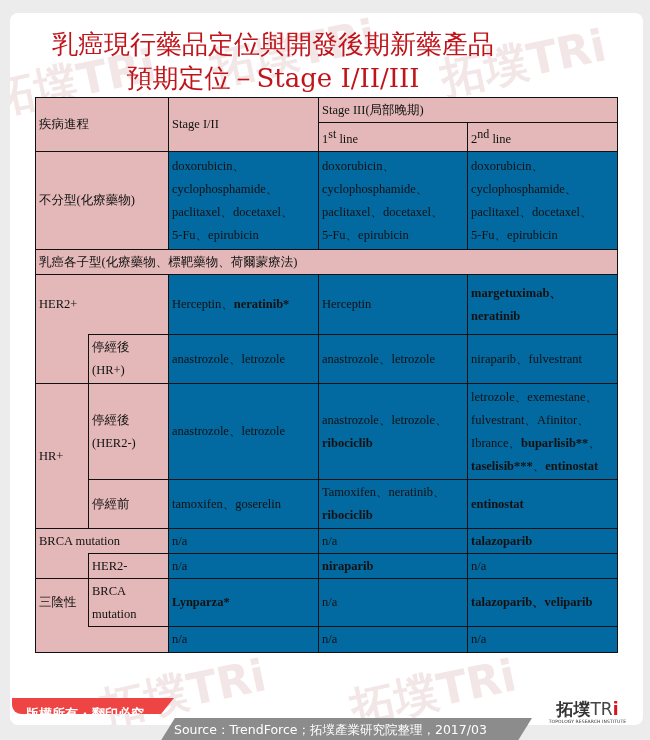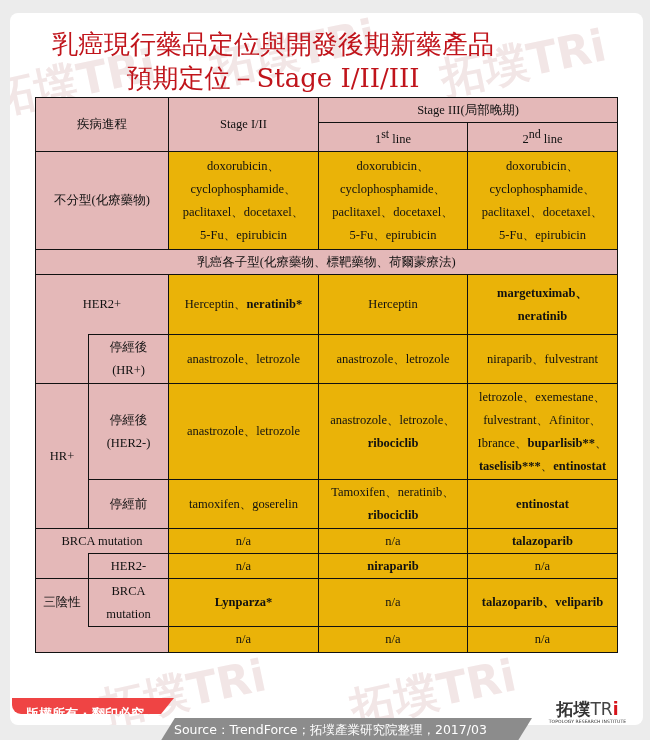--- a/index.html
+++ b/index.html
@@ -1,23 +1,23 @@
 <!DOCTYPE html>
 <html><head>
 <meta charset="utf-8">
 <style>
   html,body{margin:0;padding:0;}
   body{width:650px;height:740px;background:#ececec;position:relative;overflow:hidden;font-family:"Liberation Serif",serif;}
   .card{position:absolute;left:10px;top:13px;width:633px;height:712px;background:#fff;border-radius:8px;overflow:hidden;}
   .watermark{position:absolute;color:#f2e6e6;font-family:"DejaVu Sans",sans-serif;font-weight:bold;font-size:44px;transform:rotate(-12deg);white-space:nowrap;pointer-events:none;}
   .title{position:absolute;left:0;width:546px;text-align:center;color:#c0141b;font-family:"DejaVu Serif",serif;font-size:26px;line-height:36px;}
   table.grid{position:absolute;left:35px;top:97px;width:582px;border-collapse:collapse;table-layout:fixed;font-size:12.5px;color:#111;}
-  table.grid td{border:1.5px solid #111;text-align:center;vertical-align:middle;padding:0 3px;line-height:23px;}
+  table.grid td{border:1.5px solid #111;text-align:left;vertical-align:middle;padding:0 3px;line-height:23px;}
   td.h{background:#e4b8b8;}
-  td.w{background:#eab308;}
+  td.w{background:#0369a1;}
   td.noleft{border-left:none !important;}
   td.notop{border-top:none !important;}
   td.nobottom{border-bottom:none !important;}
   td.noright{border-right:none !important;}
   b{font-weight:bold;}
   sup{font-size:12px;}
   .note{position:absolute;left:36px;top:636px;width:585px;font-size:12.5px;line-height:25px;color:#111;font-family:"Liberation Serif",serif;}
   .footer-dark{position:absolute;left:12px;top:698px;width:162px;height:16px;background:#ef4444;border-radius:0 0 0 9px;clip-path:polygon(0 0,100% 0,92% 100%,0 100%);color:#fff;font-family:"DejaVu Sans",sans-serif;font-weight:bold;font-size:13px;line-height:32px;padding-left:14px;box-sizing:border-box;}
   .footer-gray{position:absolute;left:160px;top:706px;width:372px;height:24px;background:#8c8c8c;clip-path:polygon(4% 0,100% 0,96% 100%,0 100%);color:#fff;font-family:"DejaVu Sans",sans-serif;font-size:12.5px;line-height:24px;padding-left:14px;box-sizing:border-box;margin-top:12px;}
   .logo{position:absolute;left:540px;top:700px;width:95px;height:28px;text-align:center;}

